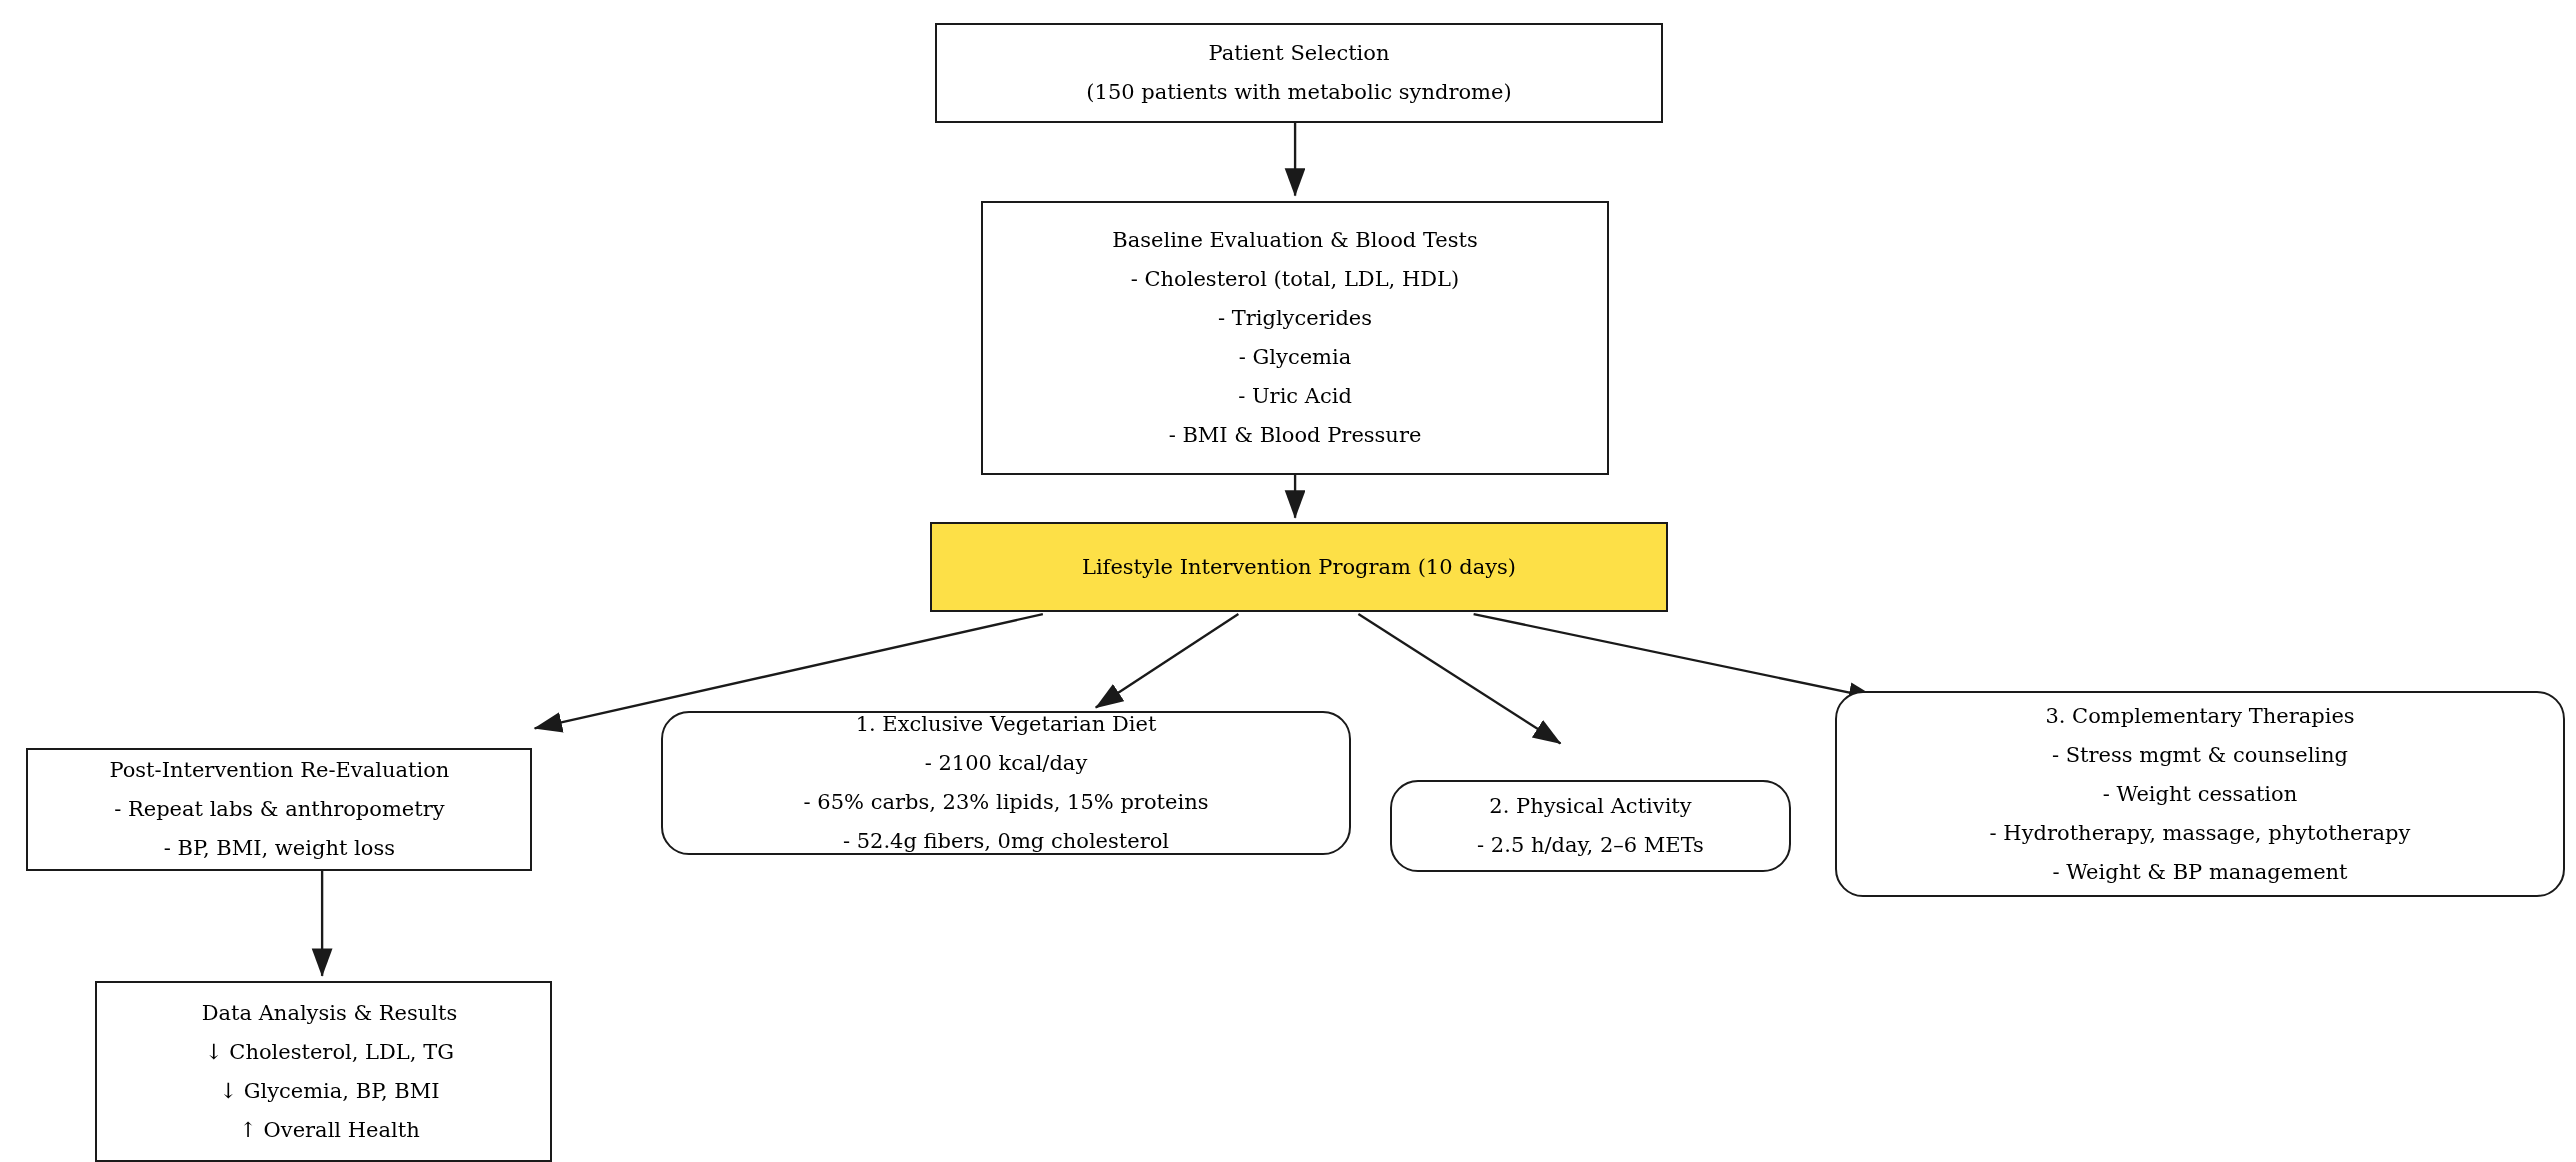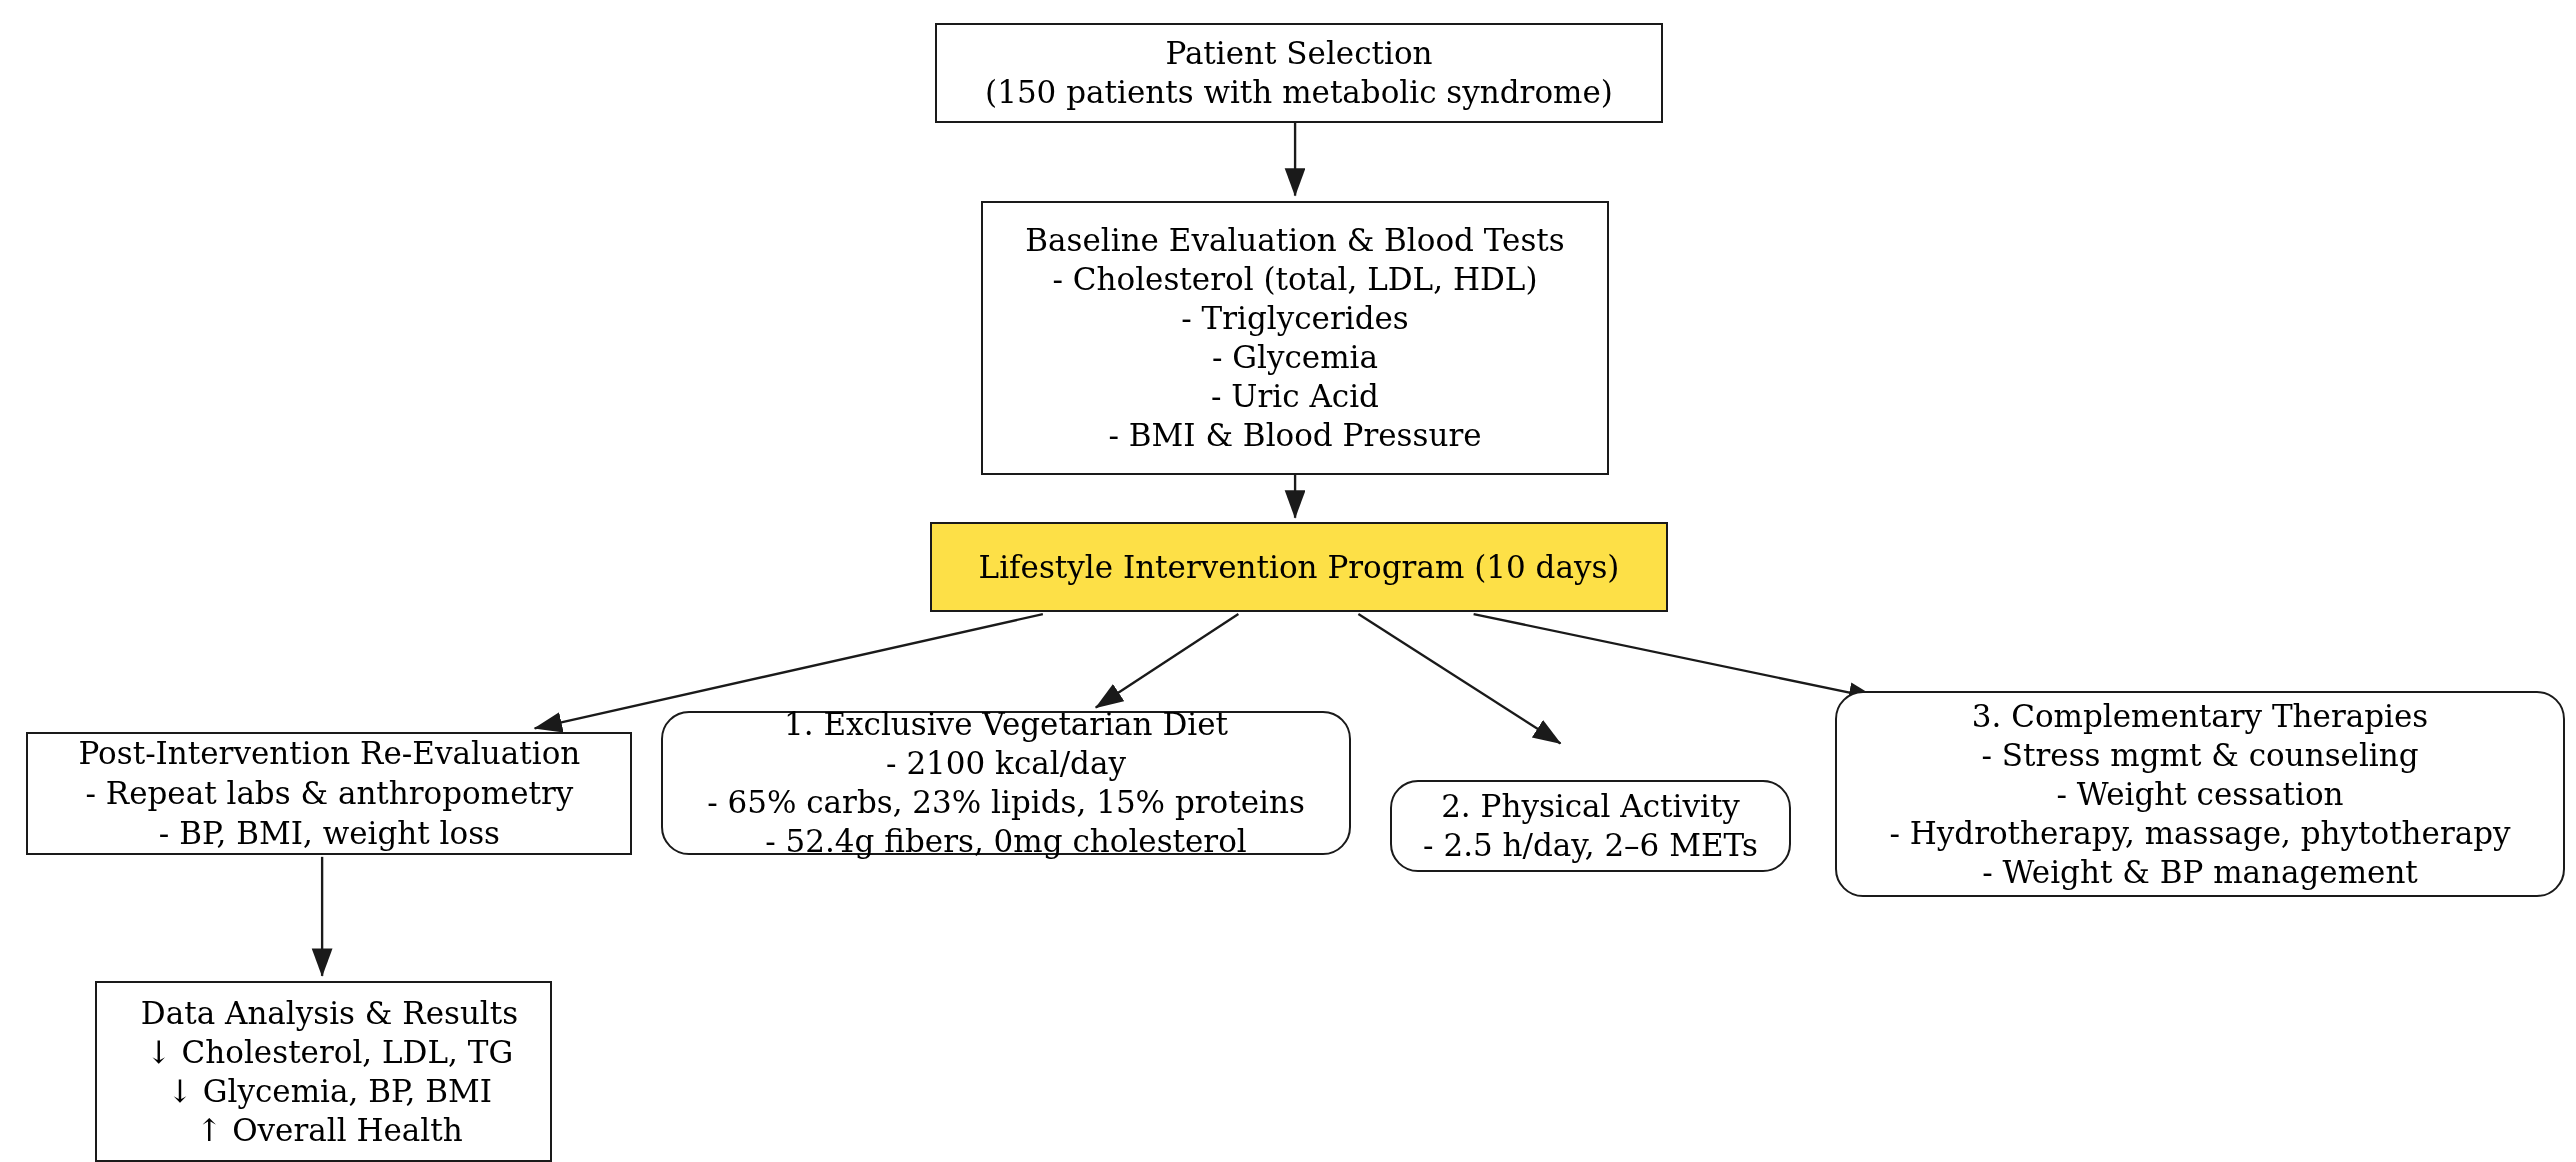--- a/index.html
+++ b/index.html
@@ -20,33 +20,33 @@
   .node {
     position: absolute;
     box-sizing: border-box;
     border: 2.8px solid #1a1a1a;
     background: #ffffff;
     display: flex;
     flex-direction: column;
     justify-content: center;
     align-items: center;
     text-align: center;
-    font-size: 31px;
+    font-size: 21px;
     line-height: 39px;
     z-index: 1;
     white-space: nowrap;
   }
   .node.rounded { border-radius: 28px; }
   .node.filled  { background: #fde047; }
 
   
   #node-patient-selection      { left: 935px;  top: 23px;   width: 728px; height: 100px; }
   #node-baseline-evaluation    { left: 981px; top: 201px;  width: 628px; height: 274px; }
   #node-lifestyle-program      { left: 930px;  top: 522px;  width: 738px; height: 90px;  }
-  #node-post-intervention      { left: 26.4px;   top: 732px;  width: 606px; height: 123px; justify-content: space-between; }
+  #node-post-intervention      { left: 26.4px;   top: 748px;  width: 506px; height: 123px; }
   #node-vegetarian-diet        { left: 661px;  top: 711px;  width: 690px; height: 144px; }
   #node-physical-activity      { left: 1390px; top: 780px;  width: 401px; height: 92px;  }
   #node-complementary-therapies{ left: 1835px; top: 691px;  width: 730px; height: 206px; }
   #node-data-analysis          { left: 95px;  top: 981px; width: 457px; height: 181px; padding-left: 12px; }
 </style>
 </head>
 <body>
 
 <div id="canvas">
 

